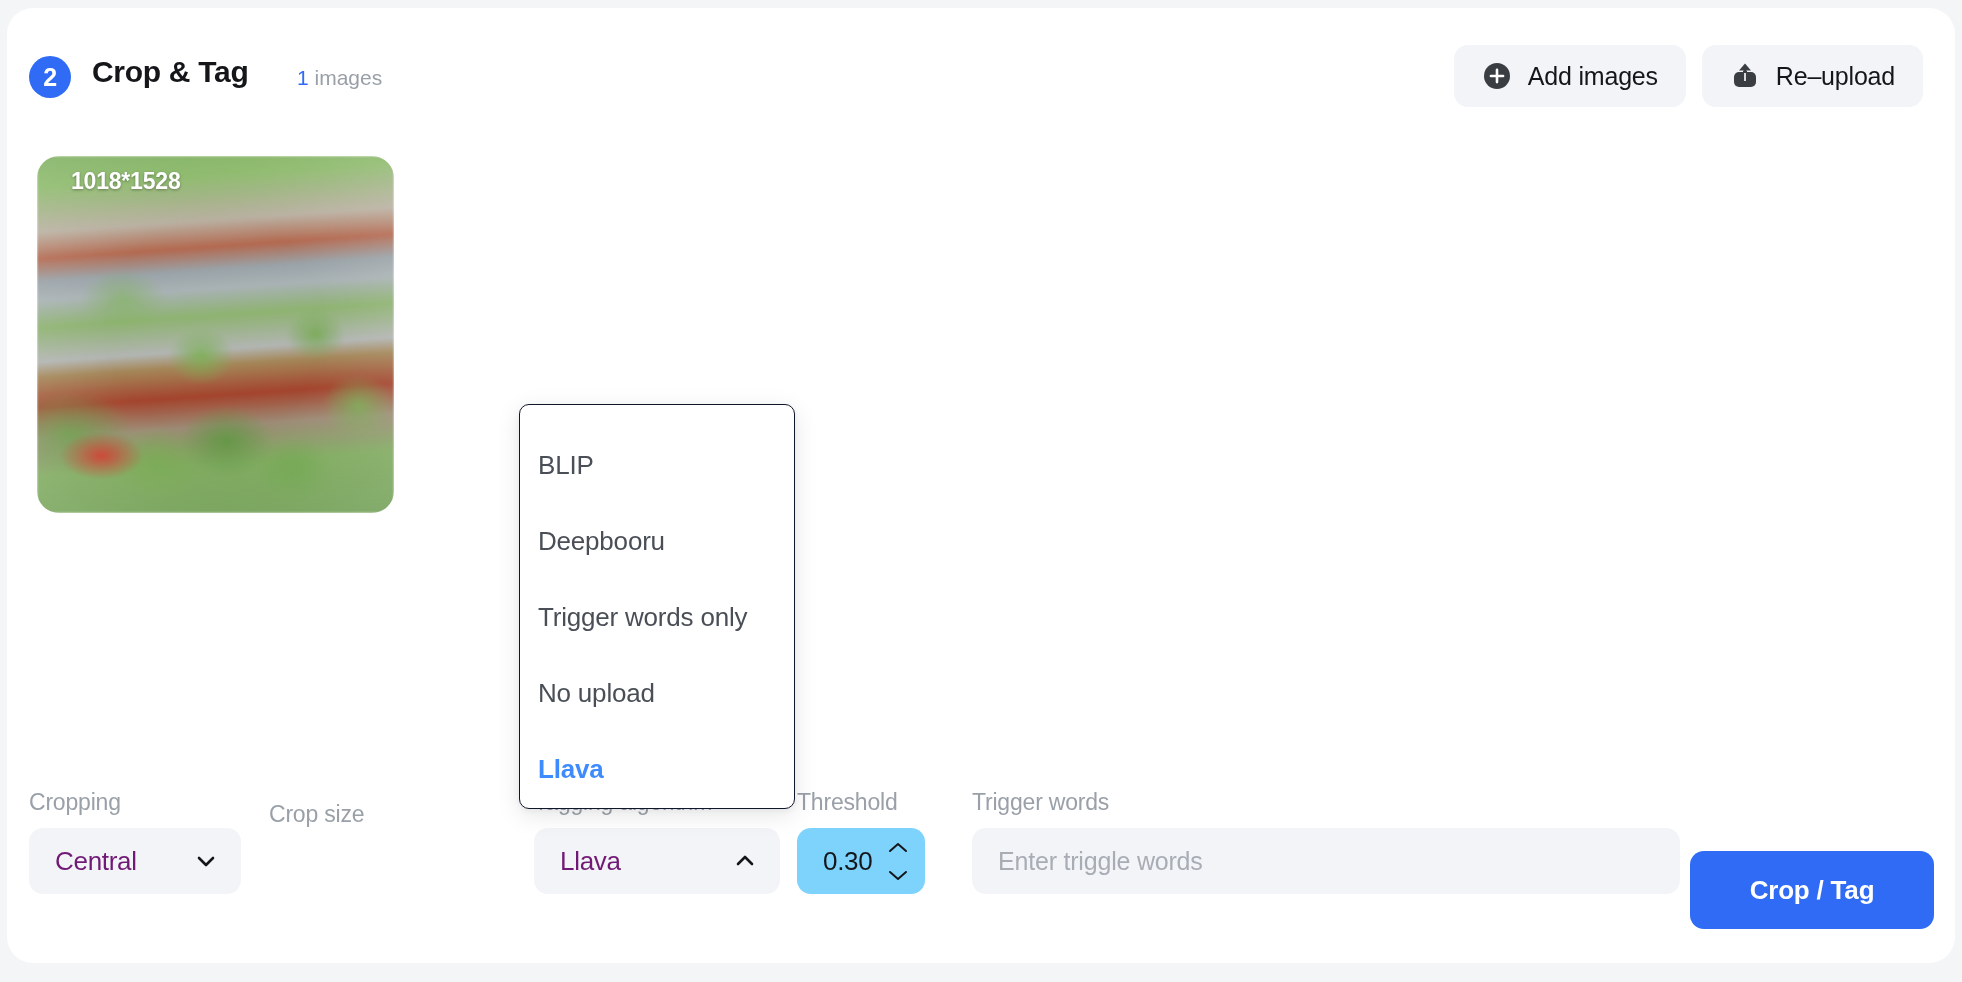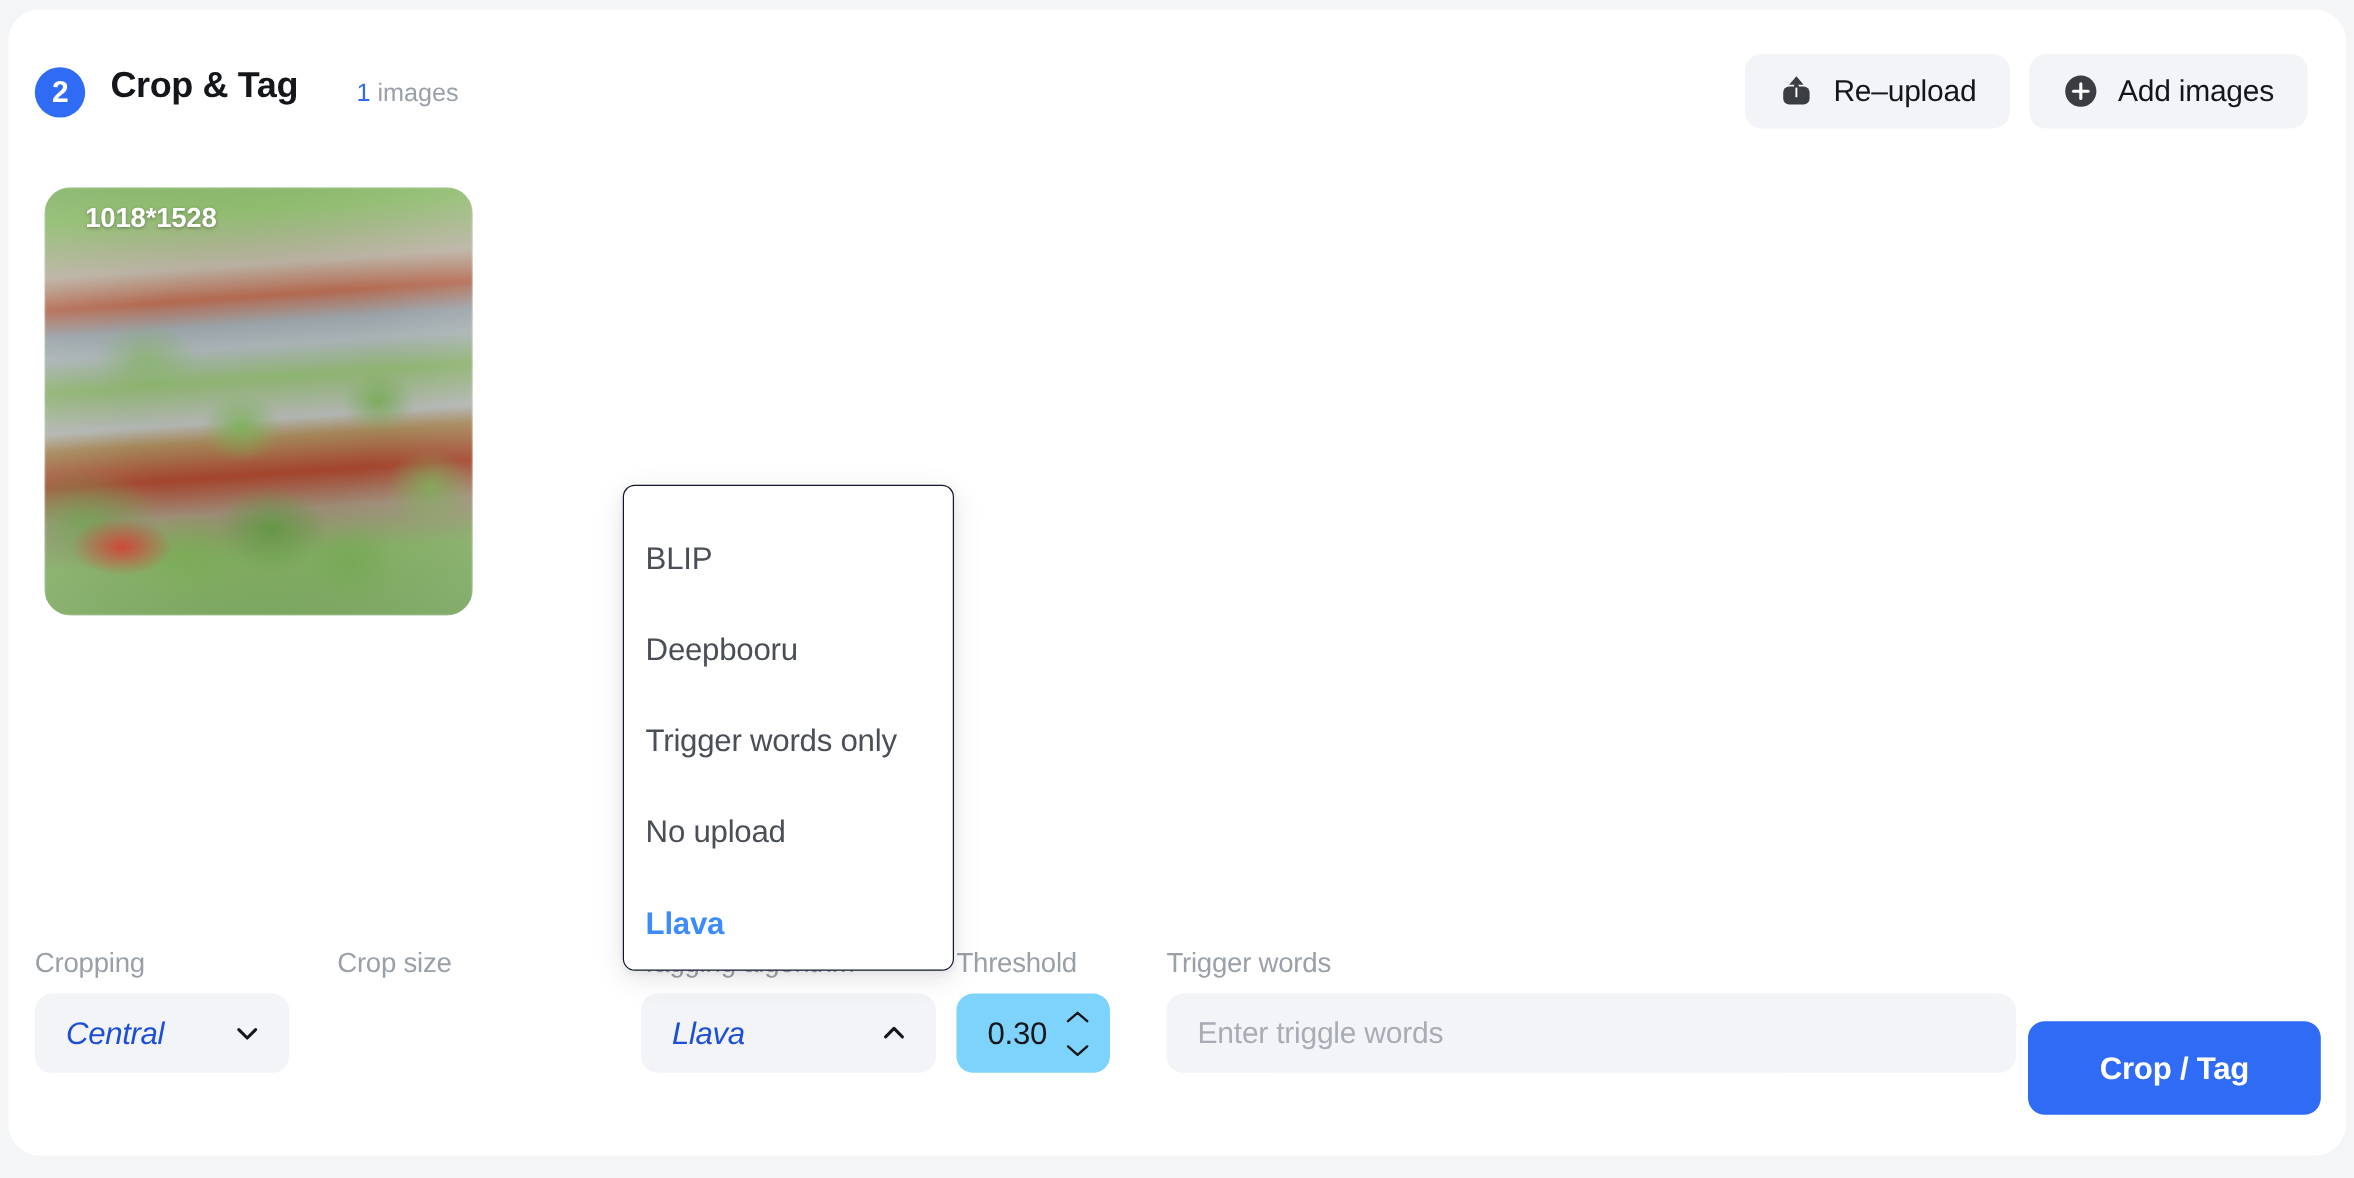--- a/index.html
+++ b/index.html
@@ -166,25 +166,24 @@
     border-radius: 14px;
     display: flex;
     align-items: center;
     justify-content: space-between;
     padding: 0 22px 0 26px;
     cursor: pointer;
     font-family: inherit;
   }
   .select-val {
     font-size: 26px;
-    color: #1d4ed8;
+    color: #701a75;
     font-weight: 400;
     letter-spacing: -0.3px;
     white-space: nowrap;
-    font-style: italic;
   }
   .chev { flex: none; margin-left: 18px; display: block; }
 
   
   .thr-box {
     margin-top: 12px;
     height: 66px;
     width: 128px;
     background: #7dd3fc;
     border-radius: 14px;
@@ -292,43 +291,43 @@
 
   <div class="header">
     <div class="step-badge">2</div>
     <div class="page-title">Crop &amp; Tag</div>
     <div class="img-count">
       <span class="num">1</span>
       <span>images</span>
     </div>
 
     <div class="hdr-btns">
+      <button class="hdr-btn">
+        <span>
+          <svg class="icon-plus" width="30" height="30" viewBox="0 0 30 30">
+            <circle cx="15" cy="15" r="13" fill="#3a3d42"></circle>
+            <rect x="13.7" y="7.6" width="2.6" height="14.8" rx="1.3" fill="#ffffff"></rect>
+            <rect x="7.6" y="13.7" width="14.8" height="2.6" rx="1.3" fill="#ffffff"></rect>
+          </svg>
+        </span>
+        <span class="lbl">Add images</span>
+      </button>
+
       <button class="hdr-btn">
         <span>
           <svg class="icon-upload" width="30" height="30" viewBox="0 0 30 30">
             <rect x="4" y="11" width="22" height="15" rx="5" fill="#3a3d42"></rect>
             <rect x="13.6" y="5" width="2.8" height="14" fill="#3a3d42"></rect>
             <path d="M15 2.6 L21 9.6 L9 9.6 Z" fill="#3a3d42"></path>
             <rect x="13.0" y="10" width="4" height="9" fill="#3a3d42"></rect>
             <rect x="14.2" y="12" width="1.6" height="8" fill="#ffffff"></rect>
           </svg>
         </span>
         <span class="lbl">Re–upload</span>
       </button>
-
-      <button class="hdr-btn">
-        <span>
-          <svg class="icon-plus" width="30" height="30" viewBox="0 0 30 30">
-            <circle cx="15" cy="15" r="13" fill="#3a3d42"></circle>
-            <rect x="13.7" y="7.6" width="2.6" height="14.8" rx="1.3" fill="#ffffff"></rect>
-            <rect x="7.6" y="13.7" width="14.8" height="2.6" rx="1.3" fill="#ffffff"></rect>
-          </svg>
-        </span>
-        <span class="lbl">Add images</span>
-      </button>
     </div>
   </div>
 
   <div class="thumb-wrap">
     <div class="thumb-img"></div>
     <div class="thumb-vignette"></div>
     <div class="thumb-dim">1018*1528</div>
   </div>
 
   <div class="controls">
@@ -338,21 +337,21 @@
       <button class="select-box" style="width:212px;">
         <span class="select-val">Central</span>
         <span>
           <svg class="chev" width="26" height="26" viewBox="0 0 26 26">
             <path d="M6 10 L13 17 L20 10" fill="none" stroke="#14161a" stroke-width="2.6" stroke-linecap="round" stroke-linejoin="round"></path>
           </svg>
         </span>
       </button>
     </div>
 
-    <div class="field" style="left:262px; top:0;margin-left:12px;">
+    <div class="field" style="left:262px; top:12px;">
       <div class="field-label">Crop size</div>
     </div>
 
     <div class="field" style="left:527px; top:0;">
       <div class="field-label">Tagging algorithm</div>
       <button class="select-box" style="width:246px;">
         <span class="select-val">Llava</span>
         <span>
           <svg class="chev" width="26" height="26" viewBox="0 0 26 26">
             <path d="M6 16 L13 9 L20 16" fill="none" stroke="#14161a" stroke-width="2.6" stroke-linecap="round" stroke-linejoin="round"></path>

